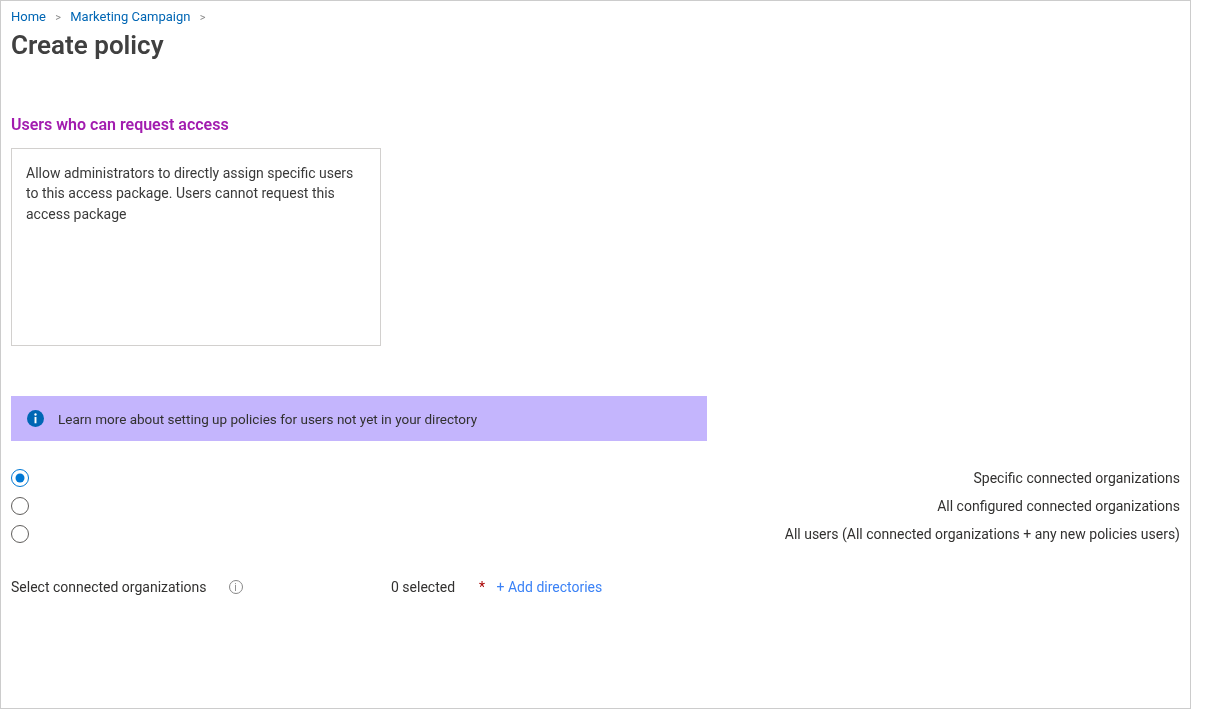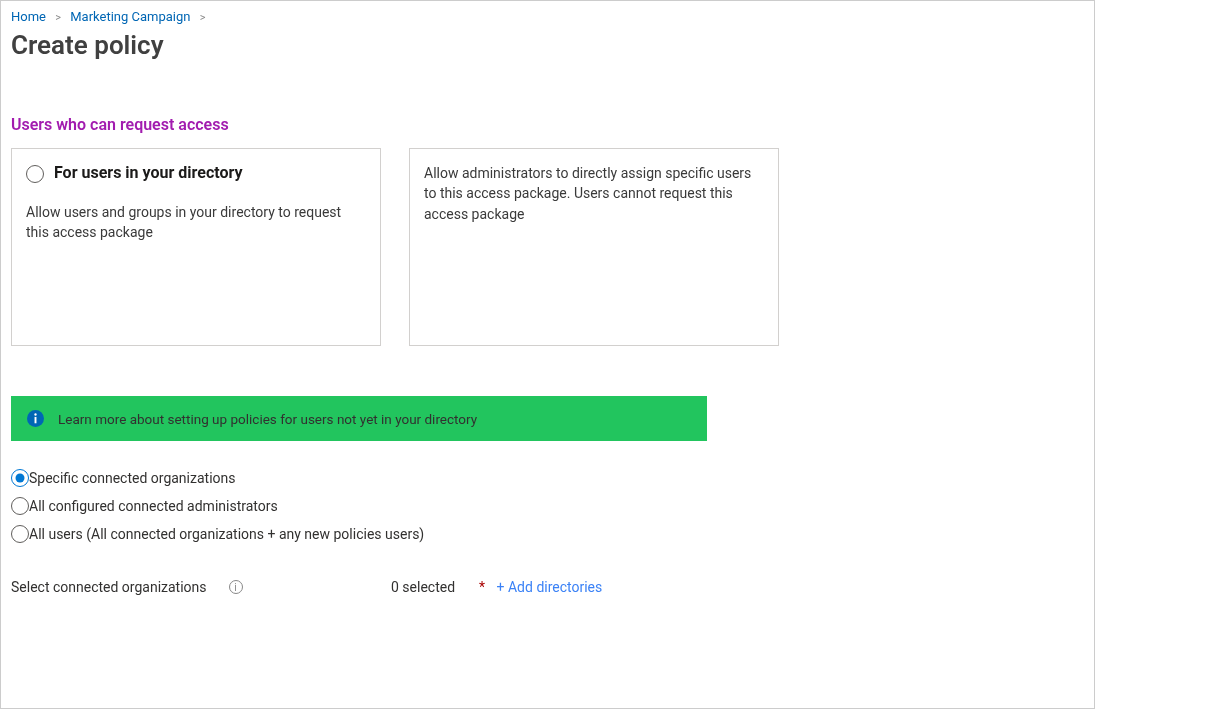--- a/index.html
+++ b/index.html
@@ -5,21 +5,21 @@
   * { box-sizing: border-box; }
   body {
     margin: 0;
     font-family: "Segoe UI", -apple-system, BlinkMacSystemFont, Roboto, "Helvetica Neue", sans-serif;
     font-size: 14px;
     color: #323130;
     background: #fff;
   }
   .page {
     border: 1px solid #ccc;
-    width: 1095px;
+    width: 1191px;
     height: 709px;
     padding: 8px 10px 10px 10px;
     position: relative;
   }
   .breadcrumb {
     font-size: 13px;
     color: #605e5c;
     margin-bottom: 6px;
   }
   .breadcrumb a {
@@ -93,40 +93,41 @@
     line-height: 1.3;
     color: #1b1a19;
   }
   .card-desc {
     font-size: 14px;
     color: #3a3a3a;
     line-height: 1.45;
     padding-left: 0;
   }
   .info-banner {
-    background: #22c55e;
+    background: #c4b5fd;
     width: 696px;
     padding: 14px 16px;
     display: flex;
     align-items: center;
     gap: 14px;
     margin-bottom: 28px;
     font-size: 13.5px;
   }
   .info-icon {
     width: 17px; height: 17px;
     flex-shrink: 0;
   }
   .sub-radio-list {
     margin-bottom: 36px;
   }
   .sub-radio-row {
     display: flex;
     align-items: center;
     margin-bottom: 10px;
+    justify-content: space-between;
   }
   .sub-radio-row .radio {
     margin-top: 0;
     width: 18px; height: 18px;
   }
   .sub-radio-label {
     font-size: 14px;
     color: #323130;
   }
   .orgs-row {
@@ -178,27 +179,20 @@
     <a href="#">Marketing Campaign</a>
     <span class="sep">&gt;</span>
   </div>
 
   <h1 class="page-title">Create policy</h1>
 
   <div class="section-heading">Users who can request access</div>
 
   <div class="cards-row">
 
-    <div class="card">
-      <div class="card-header">
-        <span class="radio"></span>
-        <span class="card-title">For users in your directory</span>
-      </div>
-      <div class="card-desc">Allow users and groups in your directory to request this access package</div>
-    </div>
 
 
     <div class="card">
       <div class="card-desc">Allow administrators to directly assign specific users to this access package. Users cannot request this access package</div>
     </div>
 
   </div>
 
   <div class="info-banner">
     <svg class="info-icon" viewBox="0 0 16 16">
@@ -209,21 +203,21 @@
     <span>Learn more about setting up policies for users not yet in your directory</span>
   </div>
 
   <div class="sub-radio-list">
     <div class="sub-radio-row">
       <span class="radio selected"></span>
       <span class="sub-radio-label">Specific connected organizations</span>
     </div>
     <div class="sub-radio-row">
       <span class="radio"></span>
-      <span class="sub-radio-label">All configured connected administrators</span>
+      <span class="sub-radio-label">All configured connected organizations</span>
     </div>
     <div class="sub-radio-row">
       <span class="radio"></span>
       <span class="sub-radio-label">All users (All connected organizations + any new policies users)</span>
     </div>
   </div>
 
   <div class="orgs-row">
     <div class="orgs-label">
       <span>Select connected organizations</span>

